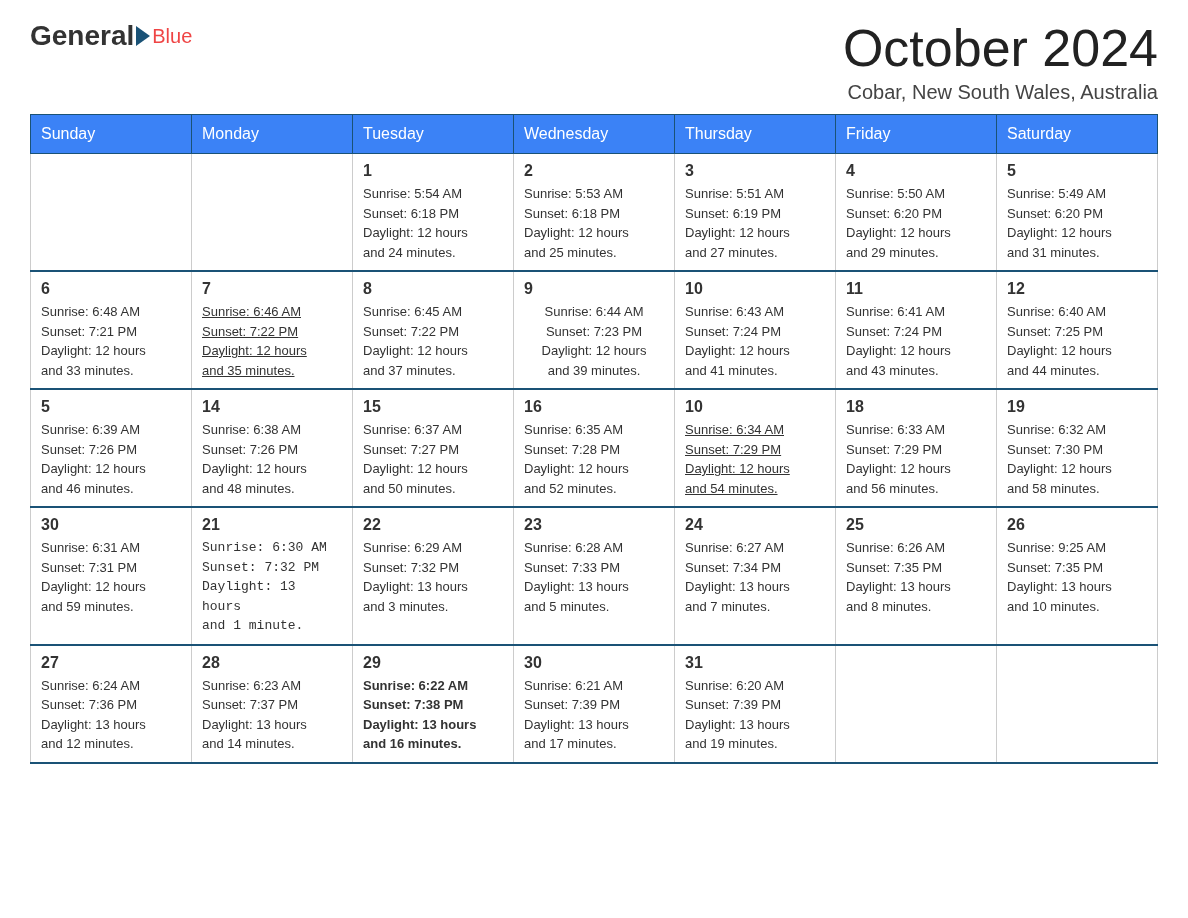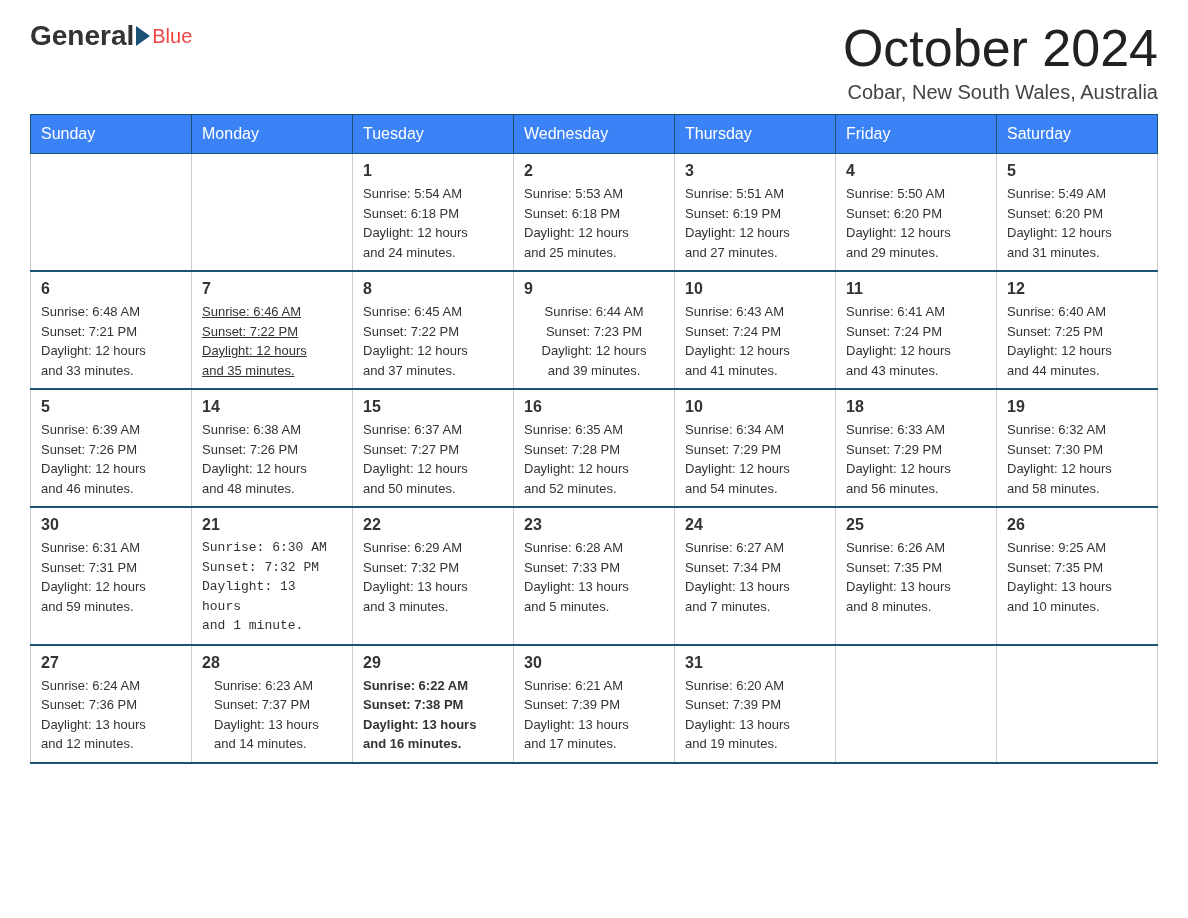--- a/index.html
+++ b/index.html
@@ -251,21 +251,21 @@
         </td>
         <td>
           <span class="day-number">16</span>
           <div class="day-info" style="white-space: pre-line;">Sunrise: 6:35 AM
 Sunset: 7:28 PM
 Daylight: 12 hours
 and 52 minutes.</div>
         </td>
         <td>
           <span class="day-number">10</span>
-          <div class="day-info" style="white-space: pre-line;">Sunrise: 6:34 AM
+          <div class="day-info" style="white-space: pre-line; text-decoration: underline;">Sunrise: 6:34 AM
 Sunset: 7:29 PM
 Daylight: 12 hours
 and 54 minutes.</div>
         </td>
         <td>
           <span class="day-number">18</span>
           <div class="day-info" style="white-space: pre-line;">Sunrise: 6:33 AM
 Sunset: 7:29 PM
 Daylight: 12 hours
 and 56 minutes.</div>
@@ -332,21 +332,21 @@
       <tr>
         <td>
           <span class="day-number">27</span>
           <div class="day-info" style="white-space: pre-line;">Sunrise: 6:24 AM
 Sunset: 7:36 PM
 Daylight: 13 hours
 and 12 minutes.</div>
         </td>
         <td>
           <span class="day-number">28</span>
-          <div class="day-info" style="white-space: pre-line; margin-left: 12px;">Sunrise: 6:23 AM
+          <div class="day-info" style="white-space: pre-line;">Sunrise: 6:23 AM
 Sunset: 7:37 PM
 Daylight: 13 hours
 and 14 minutes.</div>
         </td>
         <td>
           <span class="day-number">29</span>
           <div class="day-info" style="white-space: pre-line; font-weight: bold;">Sunrise: 6:22 AM
 Sunset: 7:38 PM
 Daylight: 13 hours
 and 16 minutes.</div>

